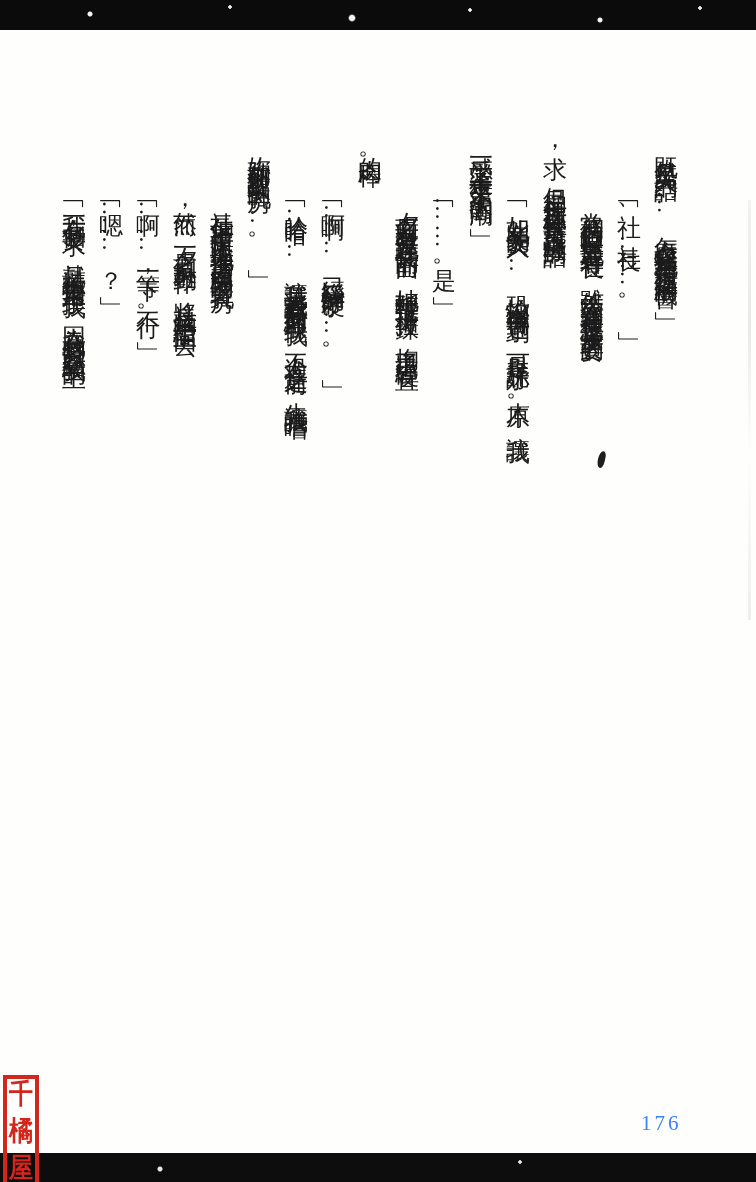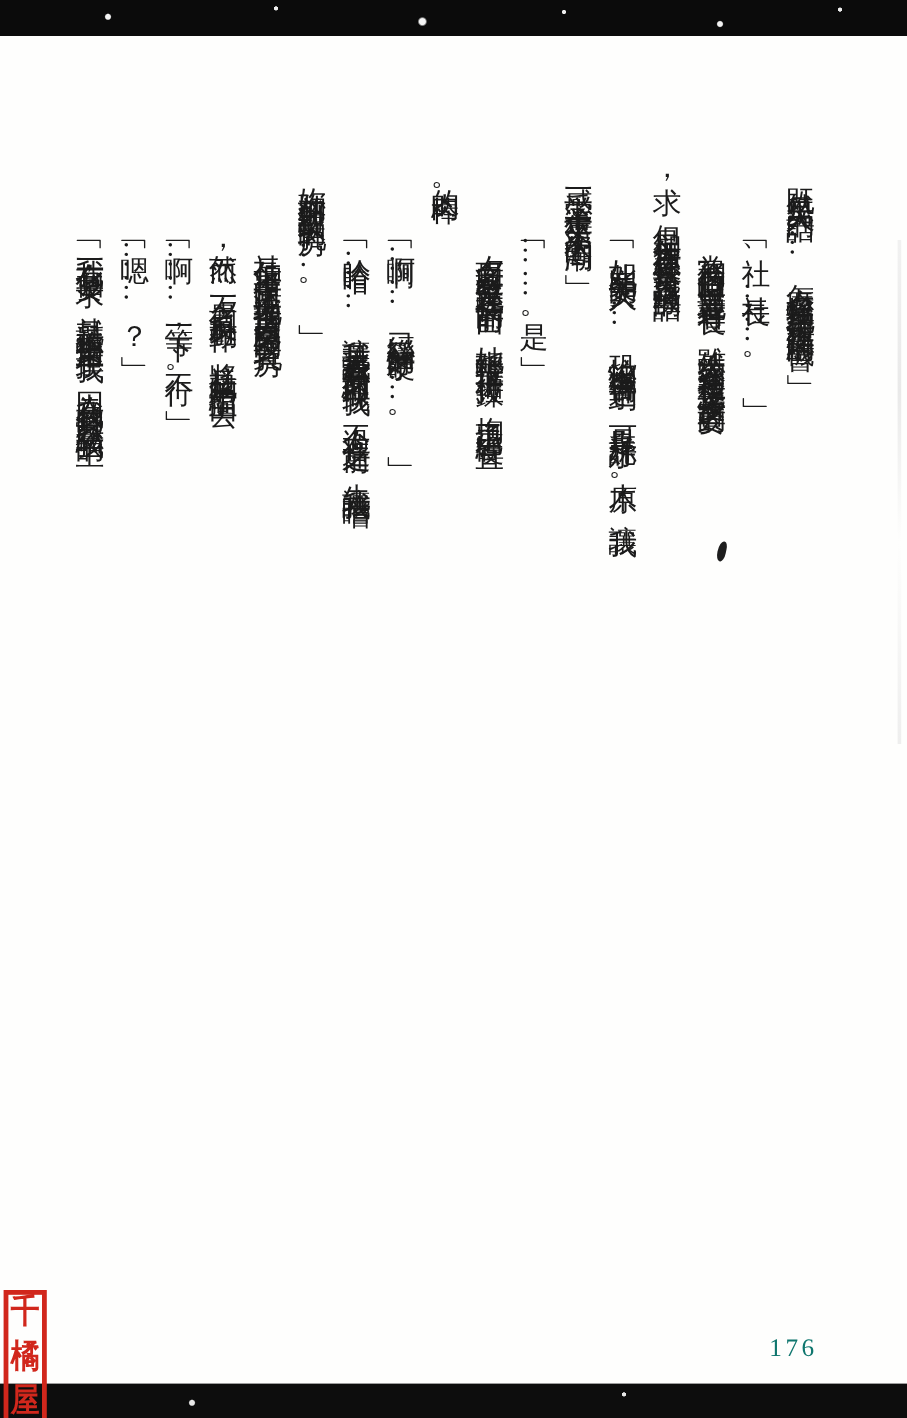--- a/index.html
+++ b/index.html
@@ -66,21 +66,21 @@
     text-indent: 55px;
   }
 
   
   .page-number {
     position: absolute;
     left: 641px;
     top: 1111px;
     font-size: 21px;
     letter-spacing: 3px;
-    color: #0f766e;
+    color: #3b82f6;
     z-index: 1;
   }
 
   
   .seal {
     position: absolute;
     left: 3px;
     top: 1075px;
     width: 36px;
     height: 112px;

